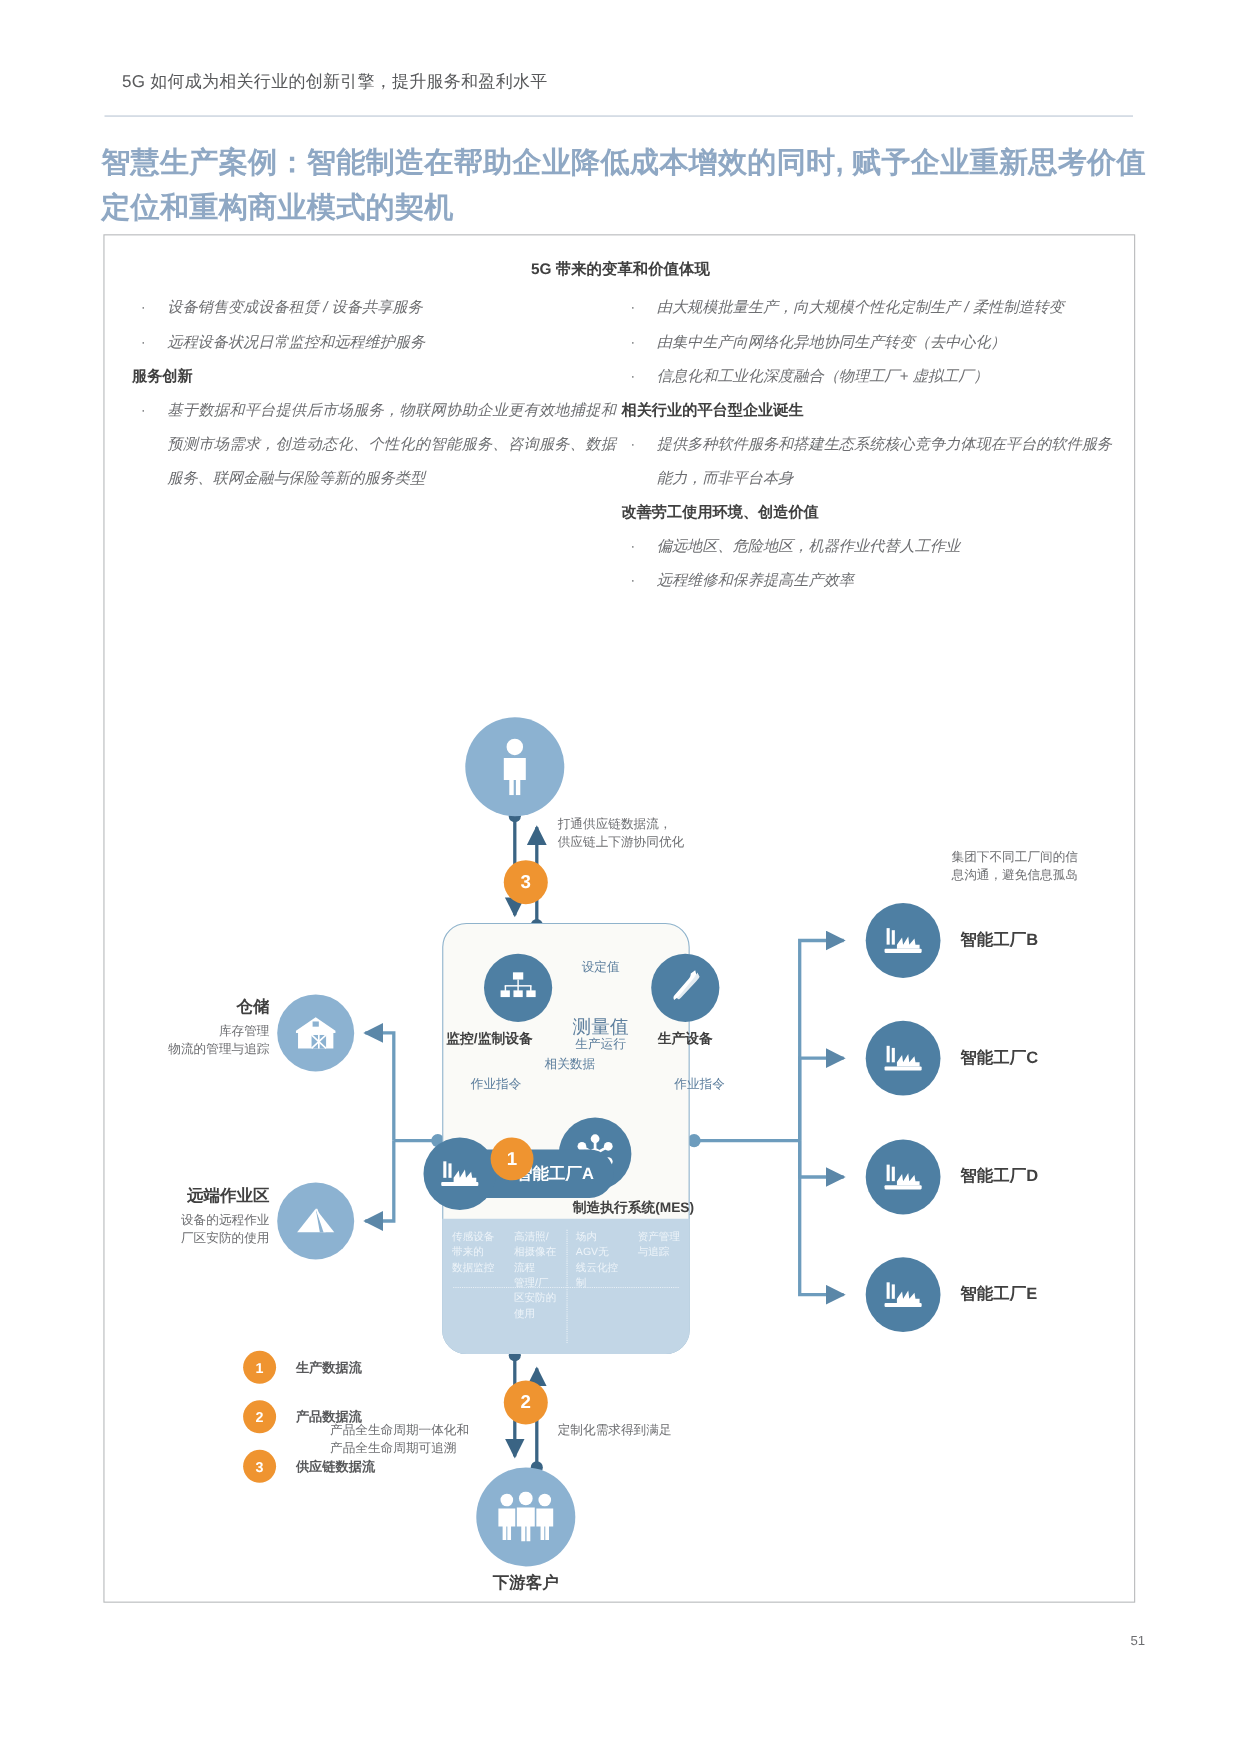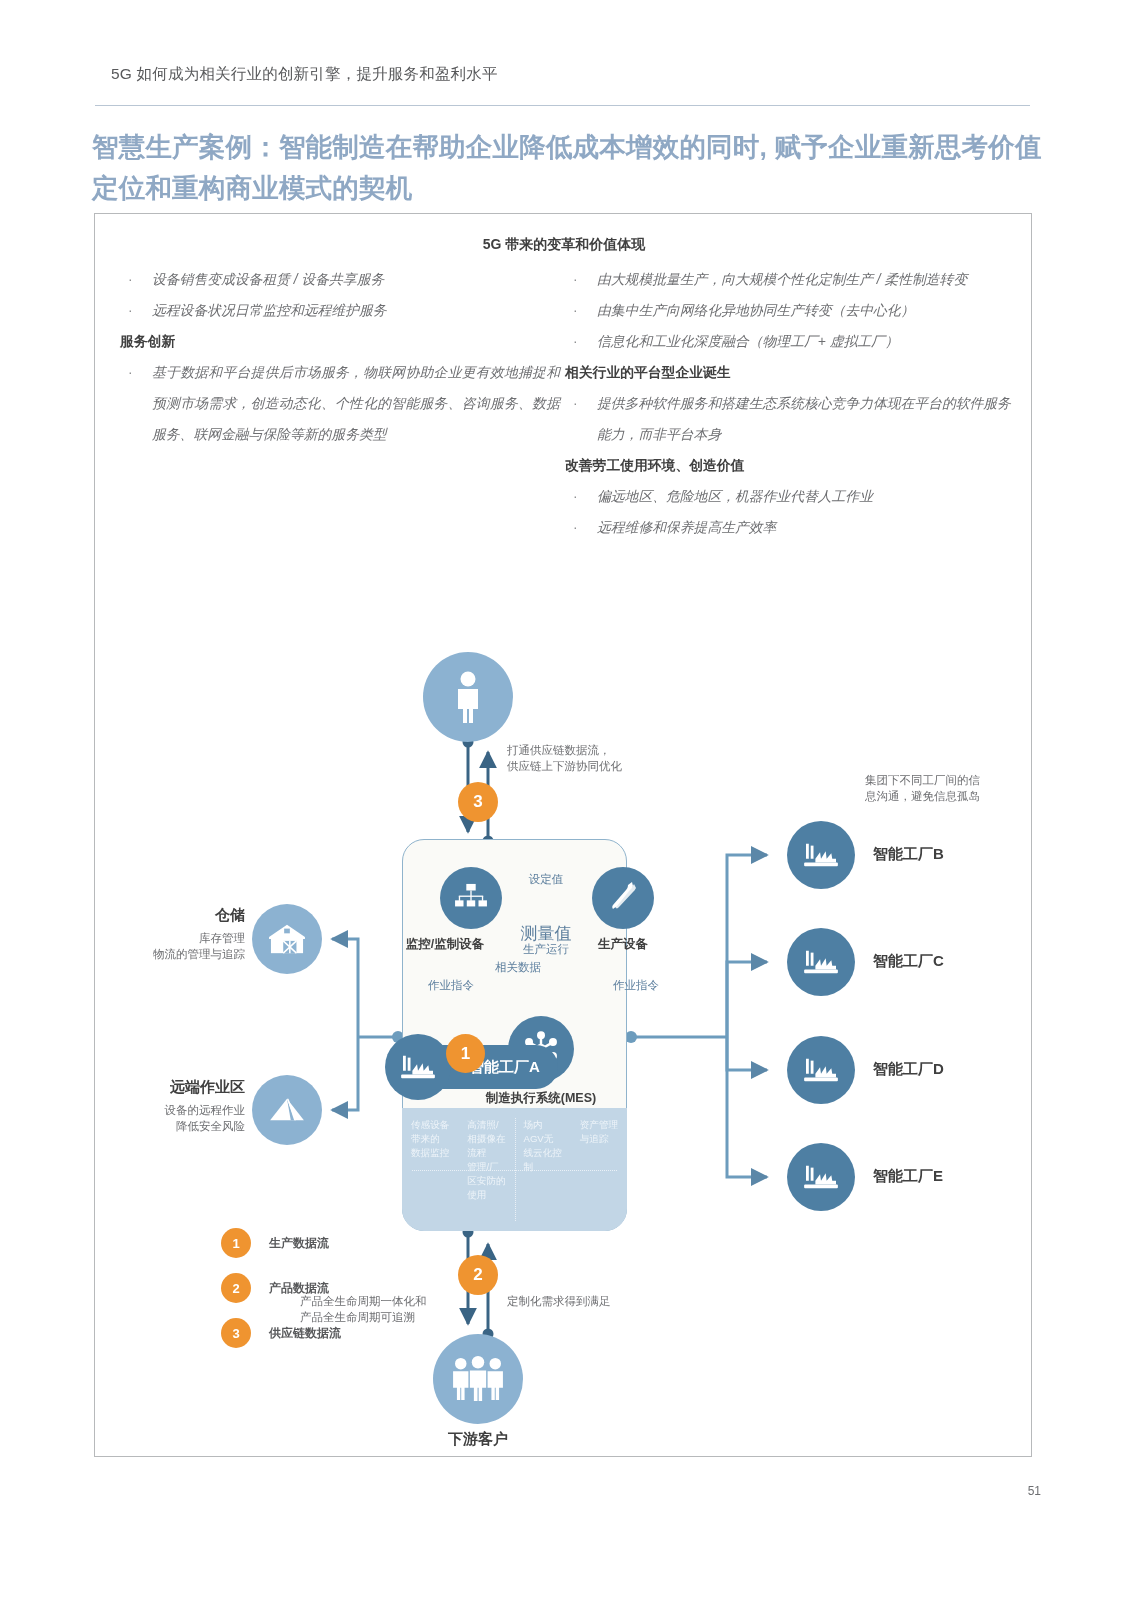--- a/index.html
+++ b/index.html
@@ -280,21 +280,21 @@
             <line x1="20" y1="20" x2="20" y2="7"></line>
               <line x1="20" y1="20" x2="20" y2="33"></line>
             <line x1="20" y1="20" x2="9" y2="13.8"></line>
               <line x1="20" y1="20" x2="31" y2="13.8"></line>
             <line x1="20" y1="20" x2="9" y2="26.2"></line>
               <line x1="20" y1="20" x2="31" y2="26.2"></line>
           </g>
         </svg>
       </div>
       <div class="orange-badge" style="left:351px;top:820px;width:39px;height:39px;">1</div>
-      <div class="lbl lbl-b" style="left:356px;top:876px;width:180px;text-align:center;font-size:12.5px;">制造执行系统(MES)</div>
+      <div class="lbl lbl-b" style="left:356px;top:876px;width:180px;text-align:right;font-size:12.5px;">制造执行系统(MES)</div>
 
       <div class="circ c-light" style="left:157px;top:690px;width:70px;height:70px;">
         <svg width="40" height="34" viewBox="0 0 42 36">
           <path d="M2 16L21 3l19 13v2H2z" fill="#fff"></path>
           <rect x="4" y="17" width="34" height="16" fill="#fff"></rect>
           <rect x="18" y="7" width="6" height="5" fill="#8cb2d1"></rect>
           <rect x="17" y="20" width="14" height="13" fill="#8cb2d1"></rect>
           <path d="M17 20l14 13M31 20L17 33" stroke="#fff" stroke-width="1.6"></path>
           <rect x="23.2" y="20" width="1.6" height="13" fill="#fff"></rect>
         </svg>
@@ -305,21 +305,21 @@
 
       <div class="circ c-light" style="left:157px;top:861px;width:70px;height:70px;">
         <svg width="42" height="30" viewBox="0 0 44 32">
           <path d="M22 4L40 27H4z" fill="#fff"></path>
           <path d="M22 4L30.5 27H26z" fill="#8cb2d1"></path>
           <path d="M22 4l1.6 0 8 23h-2z" fill="#fff"></path>
         </svg>
       </div>
       <div class="lbl lbl-b" style="left:10px;top:864px;width:140px;text-align:right;font-size:15px;">远端作业区</div>
       <div class="lbl lbl-note" style="left:10px;top:888px;width:140px;text-align:right;white-space:pre-line;">设备的远程作业
-降低安全风险</div>
+厂区安防的使用</div>
 
       <div class="lbl lbl-note" style="left:770px;top:558px;width:180px;white-space:pre-line;">集团下不同工厂间的信
 息沟通，避免信息孤岛</div>
 
       <div class="circ c-dark" style="left:692px;top:607px;width:68px;height:68px;">
         <svg width="38" height="30" viewBox="0 0 40 32">
           <rect x="4" y="4" width="3" height="16" fill="#fff"></rect>
             <rect x="9" y="6" width="3" height="14" fill="#fff"></rect>
           <path d="M14 20l5-7 1 7 5-8 1 8 5-6 1 6h4v4H14z" fill="#fff"></path>
           <rect x="2" y="24" width="36" height="4" rx="1" fill="#fff"></rect>

